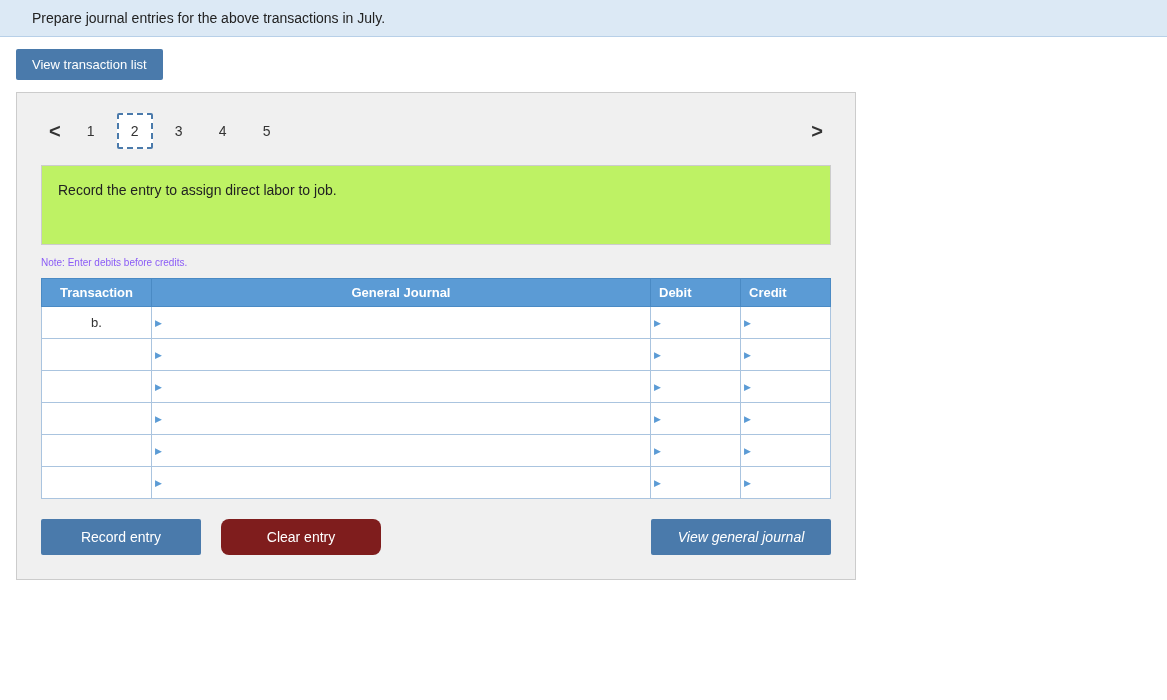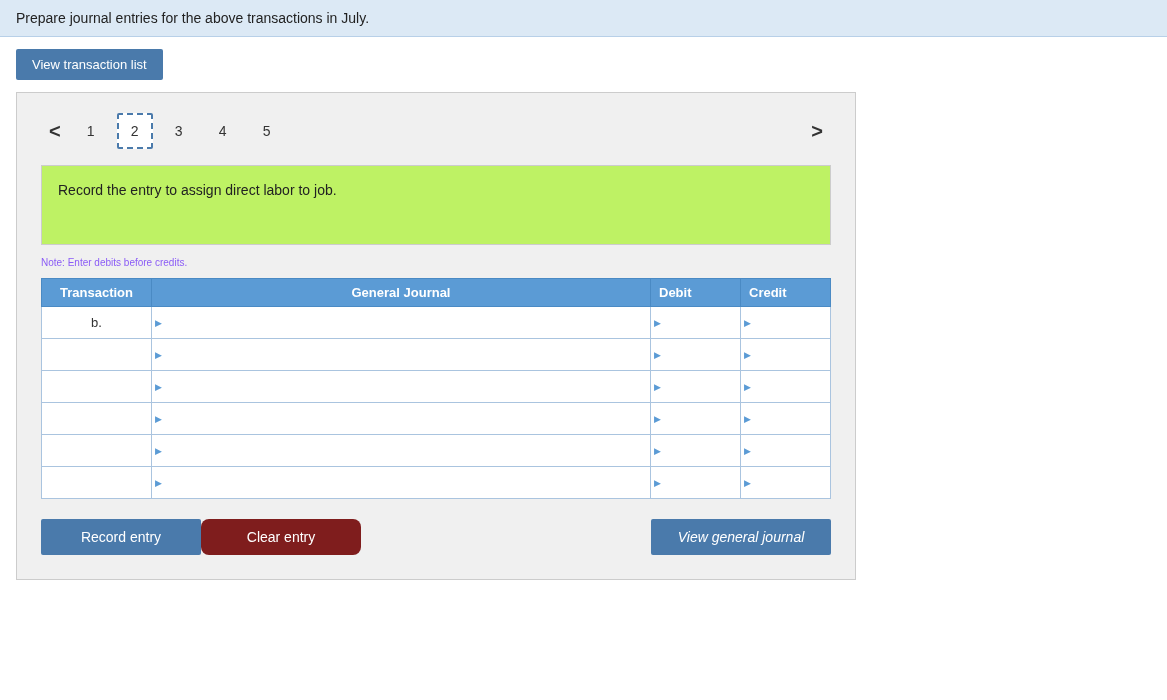--- a/index.html
+++ b/index.html
@@ -6,21 +6,21 @@
     body {
       font-family: Arial, sans-serif;
       font-size: 14px;
       background: #fff;
       width: 1167px;
       min-height: 700px;
     }
 
     .instruction-bar {
       background: #dce9f5;
-      padding: 10px 16px;
+      padding: 10px 32px;
       font-size: 14px;
       color: #222;
       border-bottom: 1px solid #b8d0e8;
     }
 
     .top-button-area {
       padding: 12px 16px;
     }
 
     .btn-view-transaction {
@@ -175,21 +175,21 @@
       color: #5b9bd5;
       pointer-events: none;
     }
     .cell-with-arrow input {
       padding-left: 16px;
     }
 
     
     .bottom-buttons {
       display: flex;
-      gap: 0;
+      gap: 20px;
       align-items: flex-start;
     }
 
     .btn-record {
       background: #4a7aab;
       color: #fff;
       border: none;
       padding: 10px 28px;
       font-size: 14px;
       cursor: pointer;

